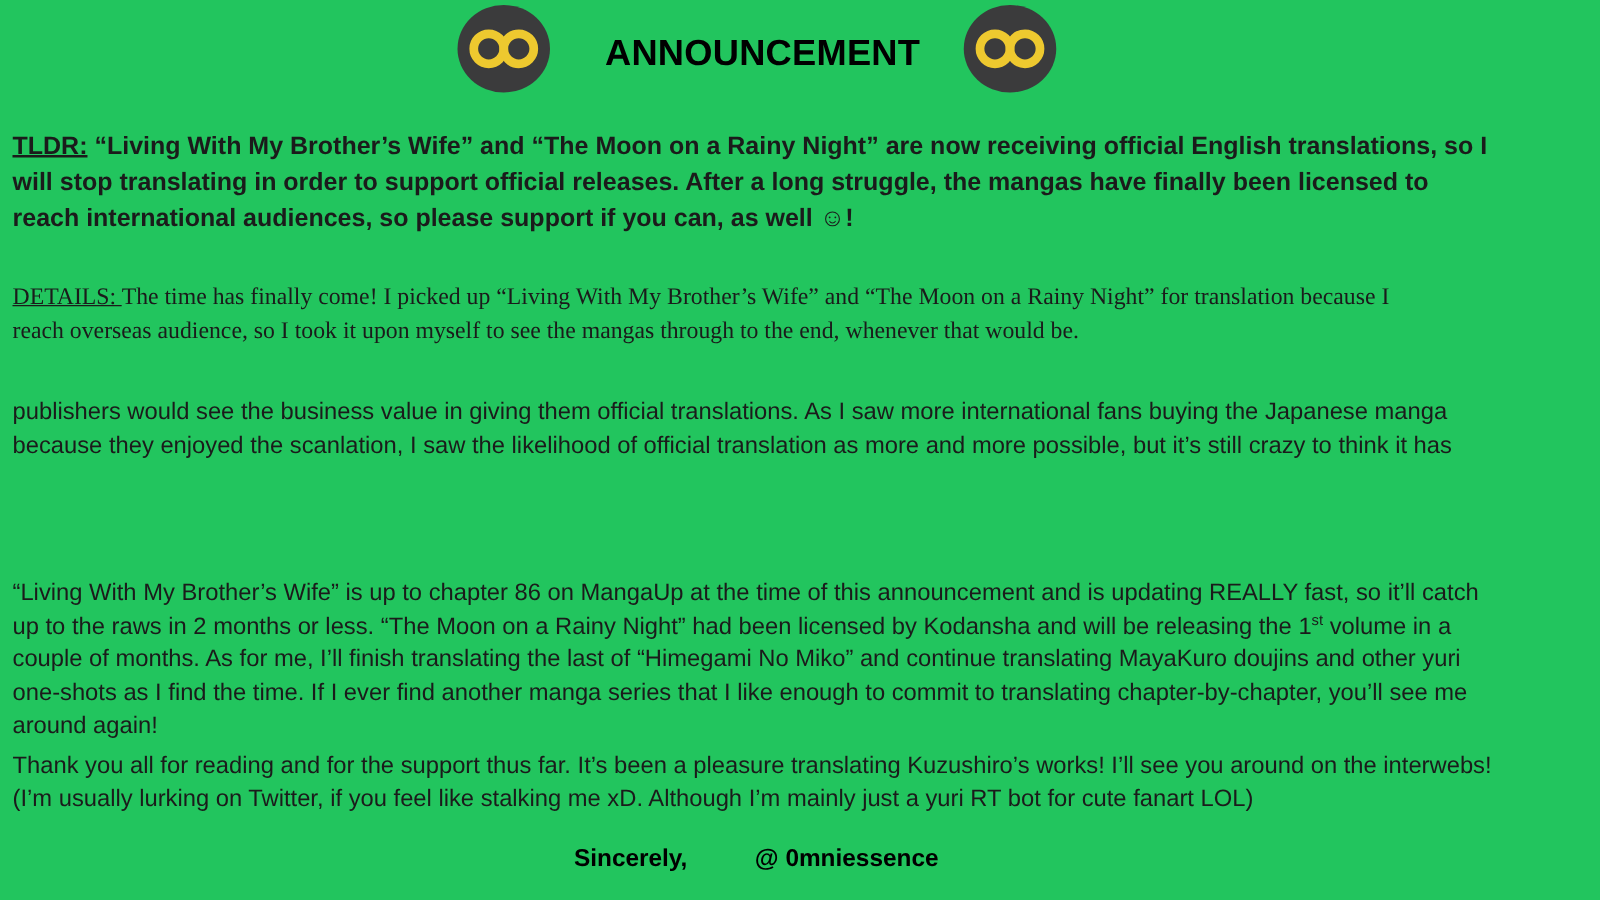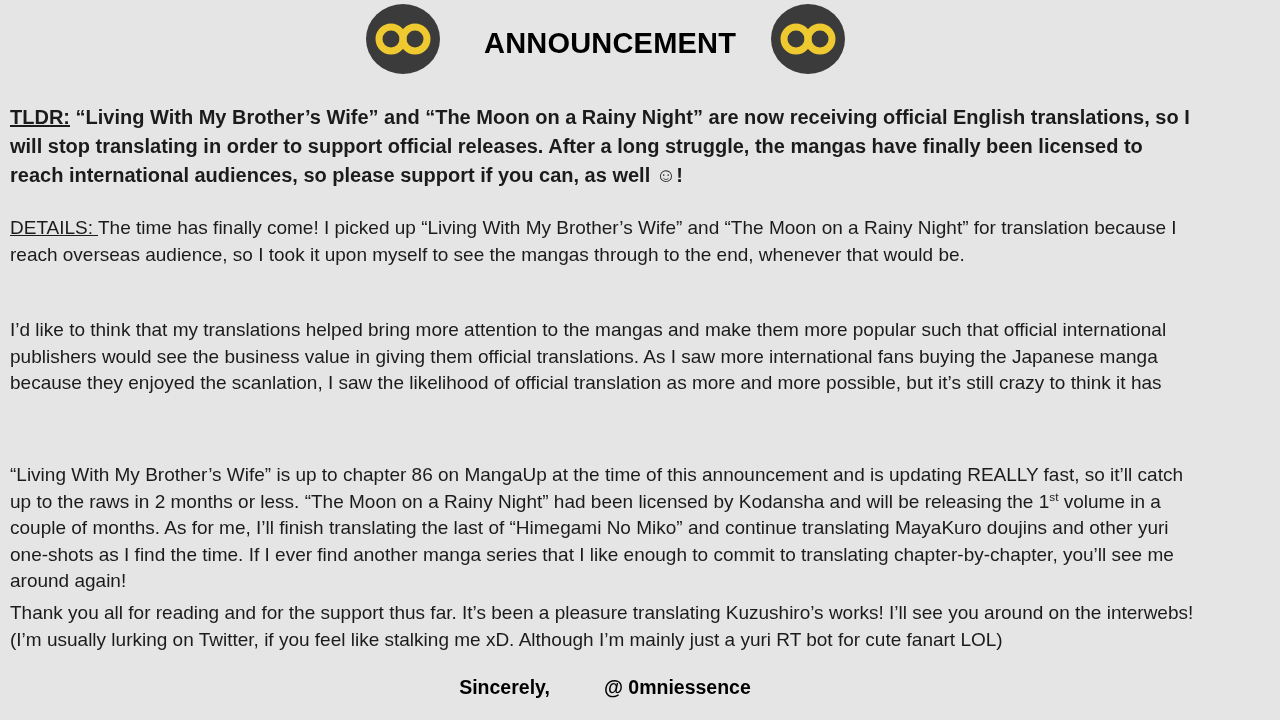--- a/index.html
+++ b/index.html
@@ -4,21 +4,21 @@
 <style>
   html, body {
     margin: 0;
     padding: 0;
     background: #ffffff;
   }
   .page {
     position: relative;
     width: 1280px;
     height: 720px;
-    background: #e5e5e5;
+    background: #22c55e;
     font-family: "Liberation Sans", sans-serif;
     color: #1b1b1b;
     overflow: hidden;
   }
   
   .logo-circle {
     position: absolute;
     top: 4px;
     width: 74px;
     height: 70px;
@@ -55,21 +55,21 @@
   .tldr {
     top: 103px;
     font-size: 20px;
     font-weight: bold;
     line-height: 29px;
   }
   .body-para {
     font-size: 19px;
     line-height: 26.5px;
   }
-  .p-details { top: 215px; }
+  .p-details { top: 225px; font-family: Liberation Serif, serif; }
   .p-three   { top: 317px; }
   .p-four    { top: 462px; }
   .p-five    { top: 600px; }
   .lead-label { text-decoration: underline; }
   sup.ord {
     font-size: 0.62em;
     vertical-align: super;
     line-height: 0;
   }
   
@@ -112,21 +112,20 @@
     <div class="line">will stop translating in order to support official releases. After a long struggle, the mangas have finally been licensed to</div>
     <div class="line">reach international audiences, so please support if you can, as well ☺!</div>
   </div>
 
   <div class="para body-para p-details">
     <div class="line"><span class="lead-label">DETAILS: </span><span>The time has finally come! I picked up “Living With My Brother’s Wife” and “The Moon on a Rainy Night” for translation because I</span></div>
     <div class="line">reach overseas audience, so I took it upon myself to see the mangas through to the end, whenever that would be.</div>
   </div>
 
   <div class="para body-para p-three">
-    <div class="line">I’d like to think that my translations helped bring more attention to the mangas and make them more popular such that official international</div>
     <div class="line">publishers would see the business value in giving them official translations. As I saw more international fans buying the Japanese manga</div>
     <div class="line">because they enjoyed the scanlation, I saw the likelihood of official translation as more and more possible, but it’s still crazy to think it has</div>
   </div>
 
   <div class="para body-para p-four">
     <div class="line">“Living With My Brother’s Wife” is up to chapter 86 on MangaUp at the time of this announcement and is updating REALLY fast, so it’ll catch</div>
     <div class="line"><span>up to the raws in 2 months or less. “The Moon on a Rainy Night” had been licensed by Kodansha and will be releasing the 1</span><sup class="ord">st</sup><span> volume in a</span></div>
     <div class="line">couple of months. As for me, I’ll finish translating the last of “Himegami No Miko” and continue translating MayaKuro doujins and other yuri</div>
     <div class="line">one-shots as I find the time. If I ever find another manga series that I like enough to commit to translating chapter-by-chapter, you’ll see me</div>
     <div class="line">around again!</div>

